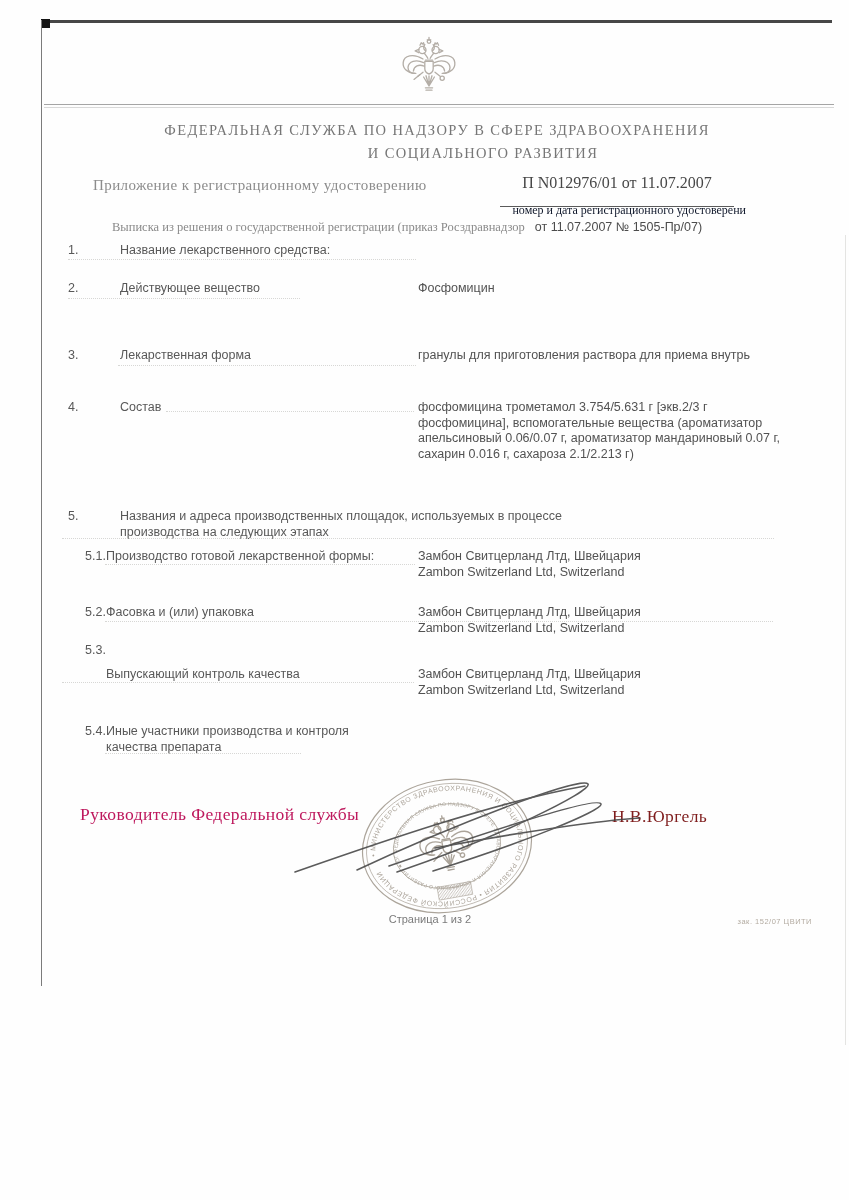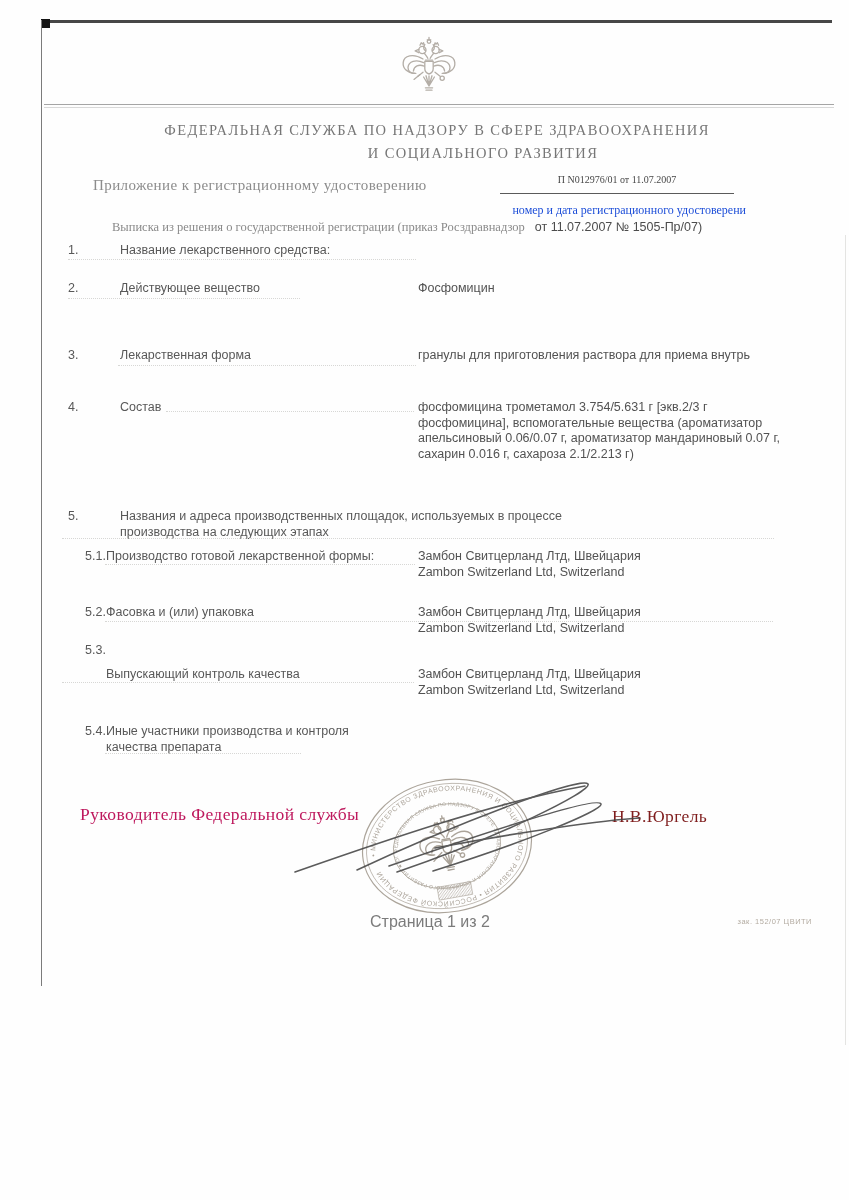--- a/index.html
+++ b/index.html
@@ -14,23 +14,23 @@
   #headerDivider{left:44px;top:104px;width:790px;height:2px;border-top:1px solid #a5a5a5;border-bottom:1px solid #d8d8d8;}
   
   #topEmblem{left:399px;top:34px;width:60px;height:68px;color:#b4aea7;}
   
   .agency{left:41px;width:792px;text-align:center;font-family:"Liberation Serif",serif;
           font-size:14.5px;letter-spacing:1.4px;color:#767676;white-space:nowrap;}
   #agency1{top:122px;} #agency2{top:145px;padding-left:46px;}
   #appendixLabel{left:93px;top:177px;font-family:"Liberation Serif",serif;font-size:15px;
                  letter-spacing:.4px;color:#8c8c8c;white-space:nowrap;}
   #regNumber{left:500px;top:174px;width:234px;text-align:center;font-family:"Liberation Serif",serif;
-             font-size:10px;color:#474747;border-bottom:1.4px solid #5a5a5a;padding-bottom:8px;white-space:nowrap;}
+             font-size:16px;color:#474747;border-bottom:1.4px solid #5a5a5a;padding-bottom:14px;white-space:nowrap;}
   #regCaption{left:430px;top:203px;width:316px;text-align:right;font-family:"Liberation Serif",serif;
-              font-size:12px;color:#1d4ed8;white-space:nowrap;}
+              font-size:12px;color:#0f172a;white-space:nowrap;}
   #extract{left:112px;top:220px;font-family:"Liberation Serif",serif;font-size:12.5px;color:#8a8a8a;white-space:nowrap;}
   #extract .order{font-family:"Liberation Sans",sans-serif;color:#4c4c4c;padding-left:10px;}
   
   .num,.lab,.val{position:absolute;font-size:12.5px;line-height:15.5px;color:#585858;}
   .num{width:40px;}
   .lab{width:300px;}
   .val{left:418px;width:368px;color:#525252;}
   #r1n{left:68px;top:243px;} #r1l{left:120px;top:243px;} #r1v{top:243px;}
   #r2n{left:68px;top:281px;} #r2l{left:120px;top:281px;} #r2v{top:281px;}
   #r3n{left:68px;top:348px;} #r3l{left:120px;top:348px;} #r3v{top:348px;}
@@ -47,21 +47,21 @@
   #ln5{left:62px;top:538px;width:712px;} #ln6{left:105px;top:564px;width:310px;}
   #ln7{left:105px;top:621px;width:668px;} #ln8{left:62px;top:682px;width:352px;}
   #ln9{left:105px;top:753px;width:196px;}
   
   #signatoryTitle{left:80px;top:804px;font-family:"Liberation Serif",serif;font-size:17.5px;
                   letter-spacing:.4px;color:#be185d;white-space:nowrap;}
   #signatoryName{left:612px;top:806px;font-family:"Liberation Serif",serif;font-size:17.5px;
                  letter-spacing:.4px;color:#7f1d1d;white-space:nowrap;}
   #stamp{left:358px;top:777px;width:178px;height:138px;color:#a39b90;}
   #signature{left:285px;top:776px;width:360px;height:100px;z-index:5;}
-  #pageIndicator{left:350px;top:913px;width:160px;text-align:center;font-size:16px;color:#7b7b7b;}
+  #pageIndicator{left:350px;top:913px;width:160px;text-align:center;font-size:11px;color:#7b7b7b;}
   #printNote{left:660px;top:917px;width:152px;text-align:right;font-size:7.5px;
              letter-spacing:.5px;color:#b3aba1;}
   svg{display:block;}
 </style>
 </head>
 <body>
 
 <svg width="0" height="0" aria-hidden="true">
   <defs>
     <g id="emblem" fill="none" stroke="currentColor" stroke-width="2.2" stroke-linecap="round" stroke-linejoin="round">

